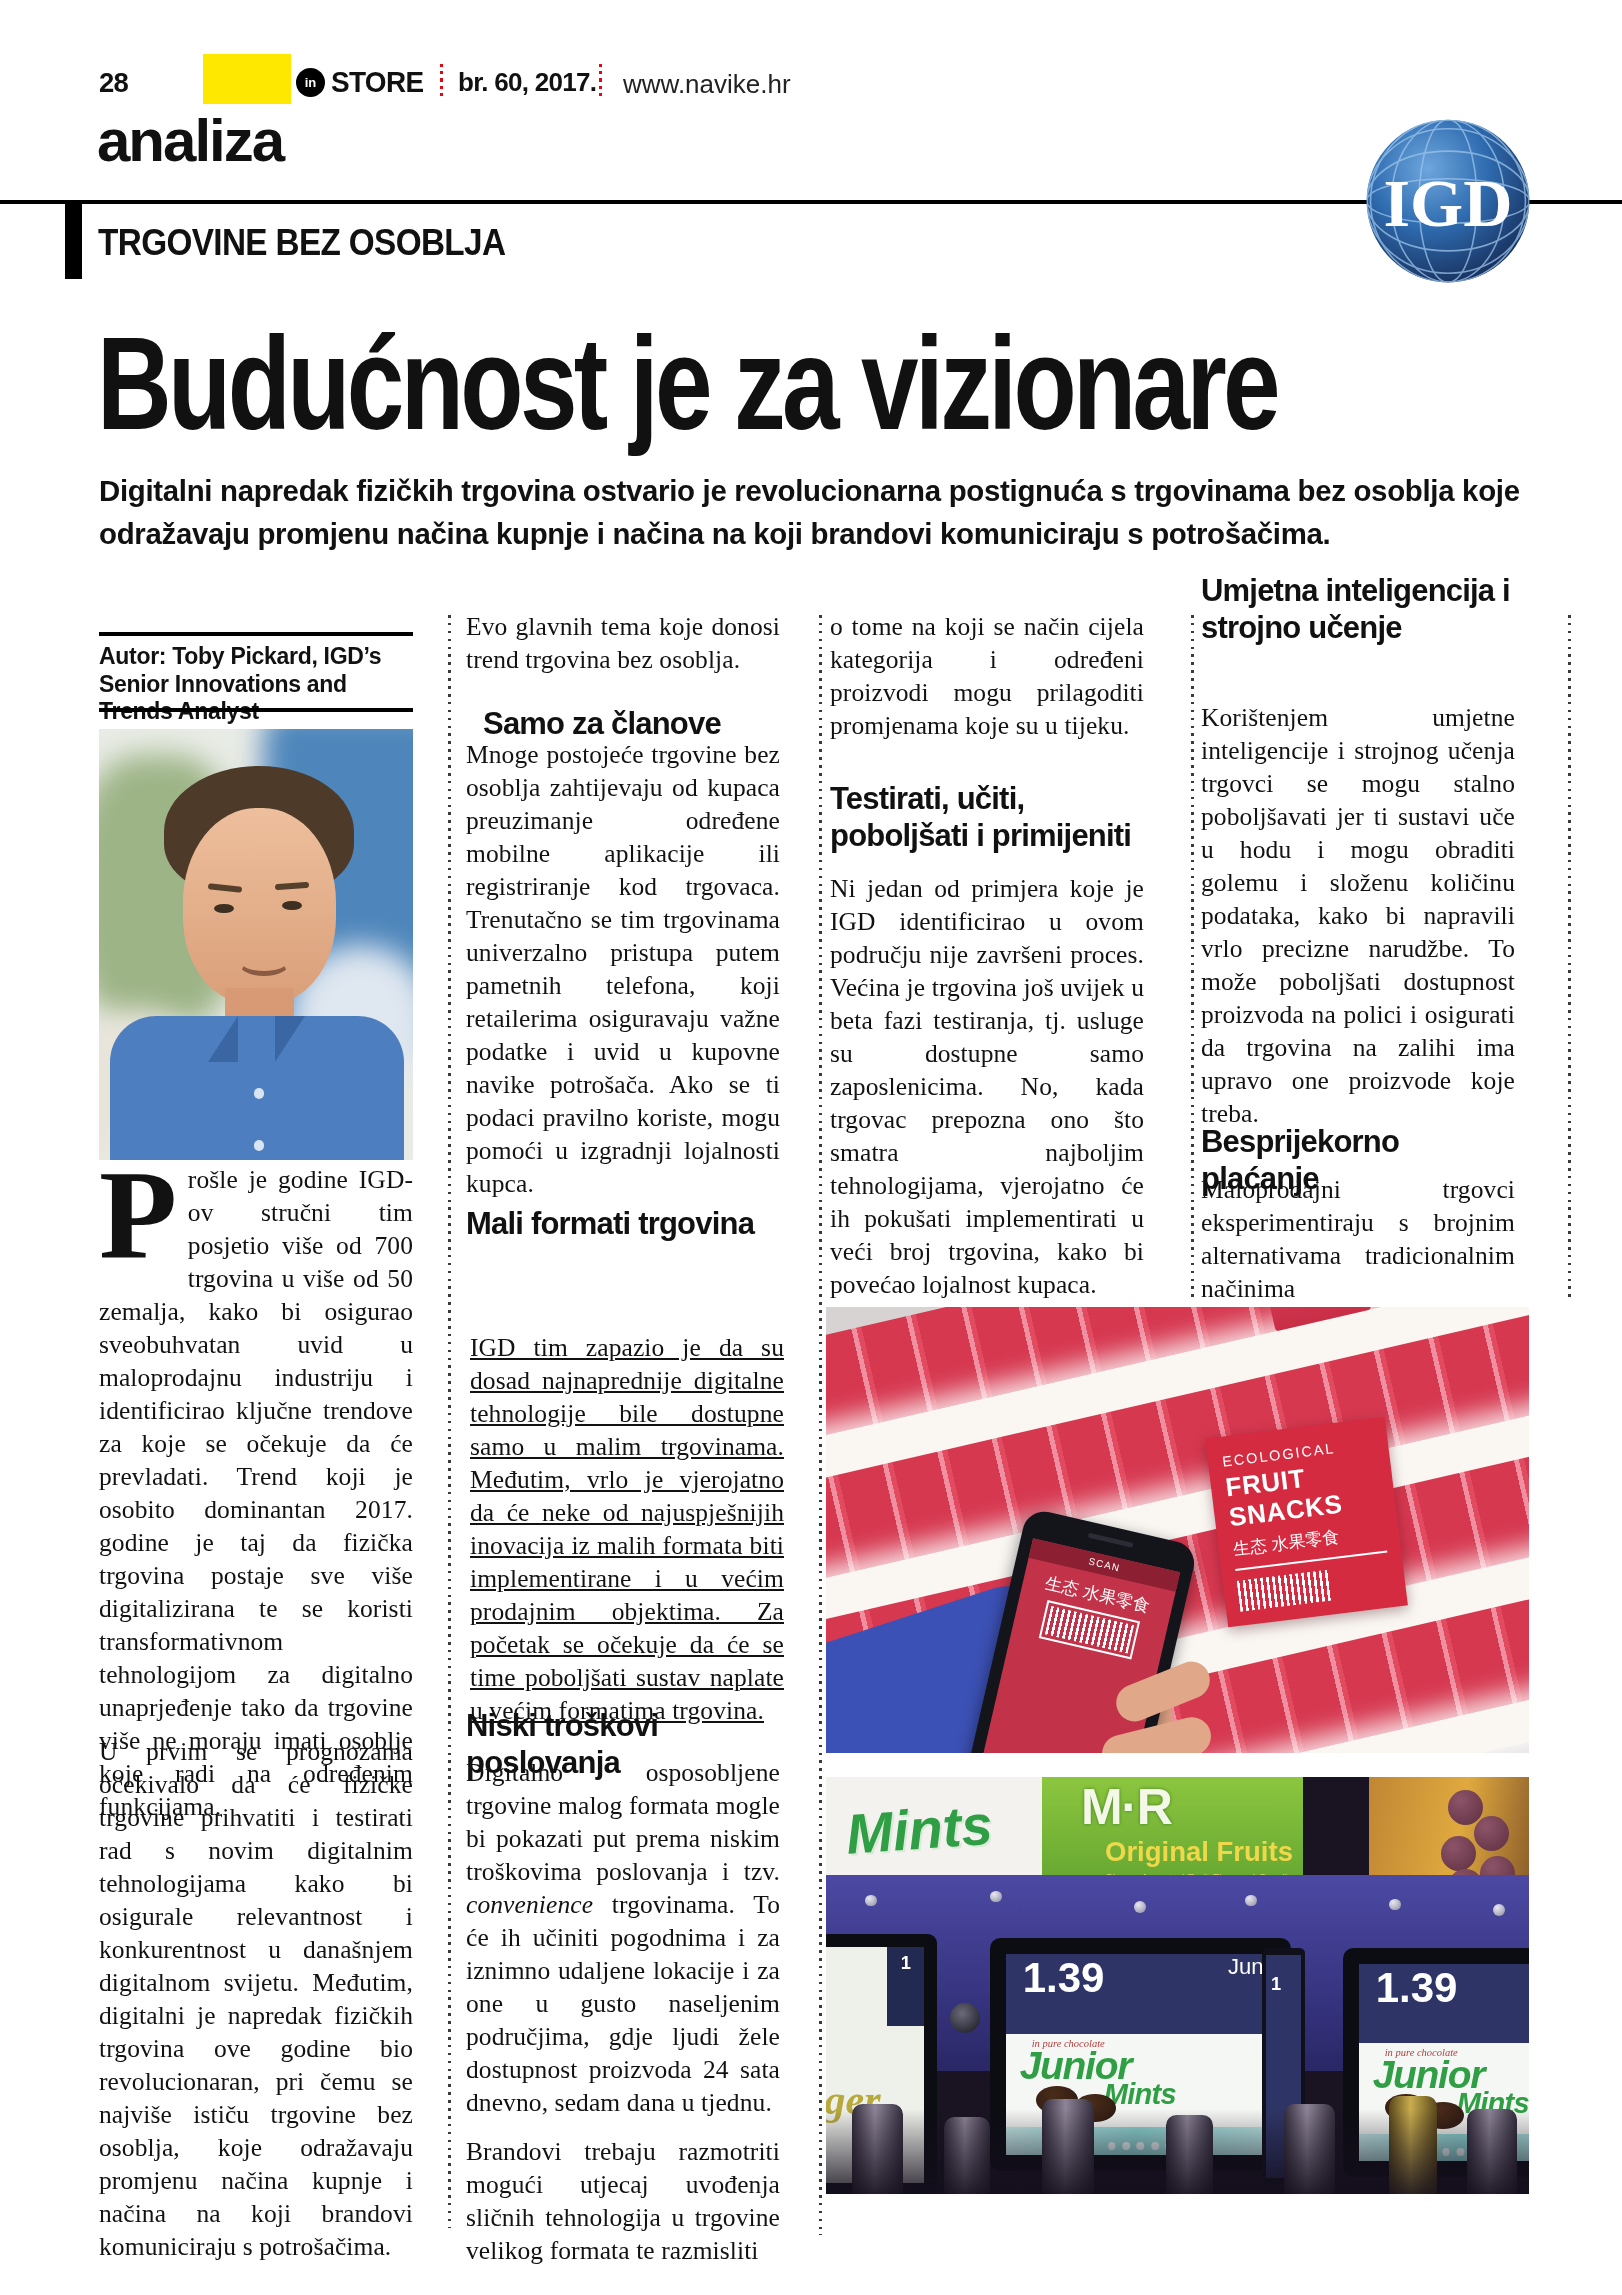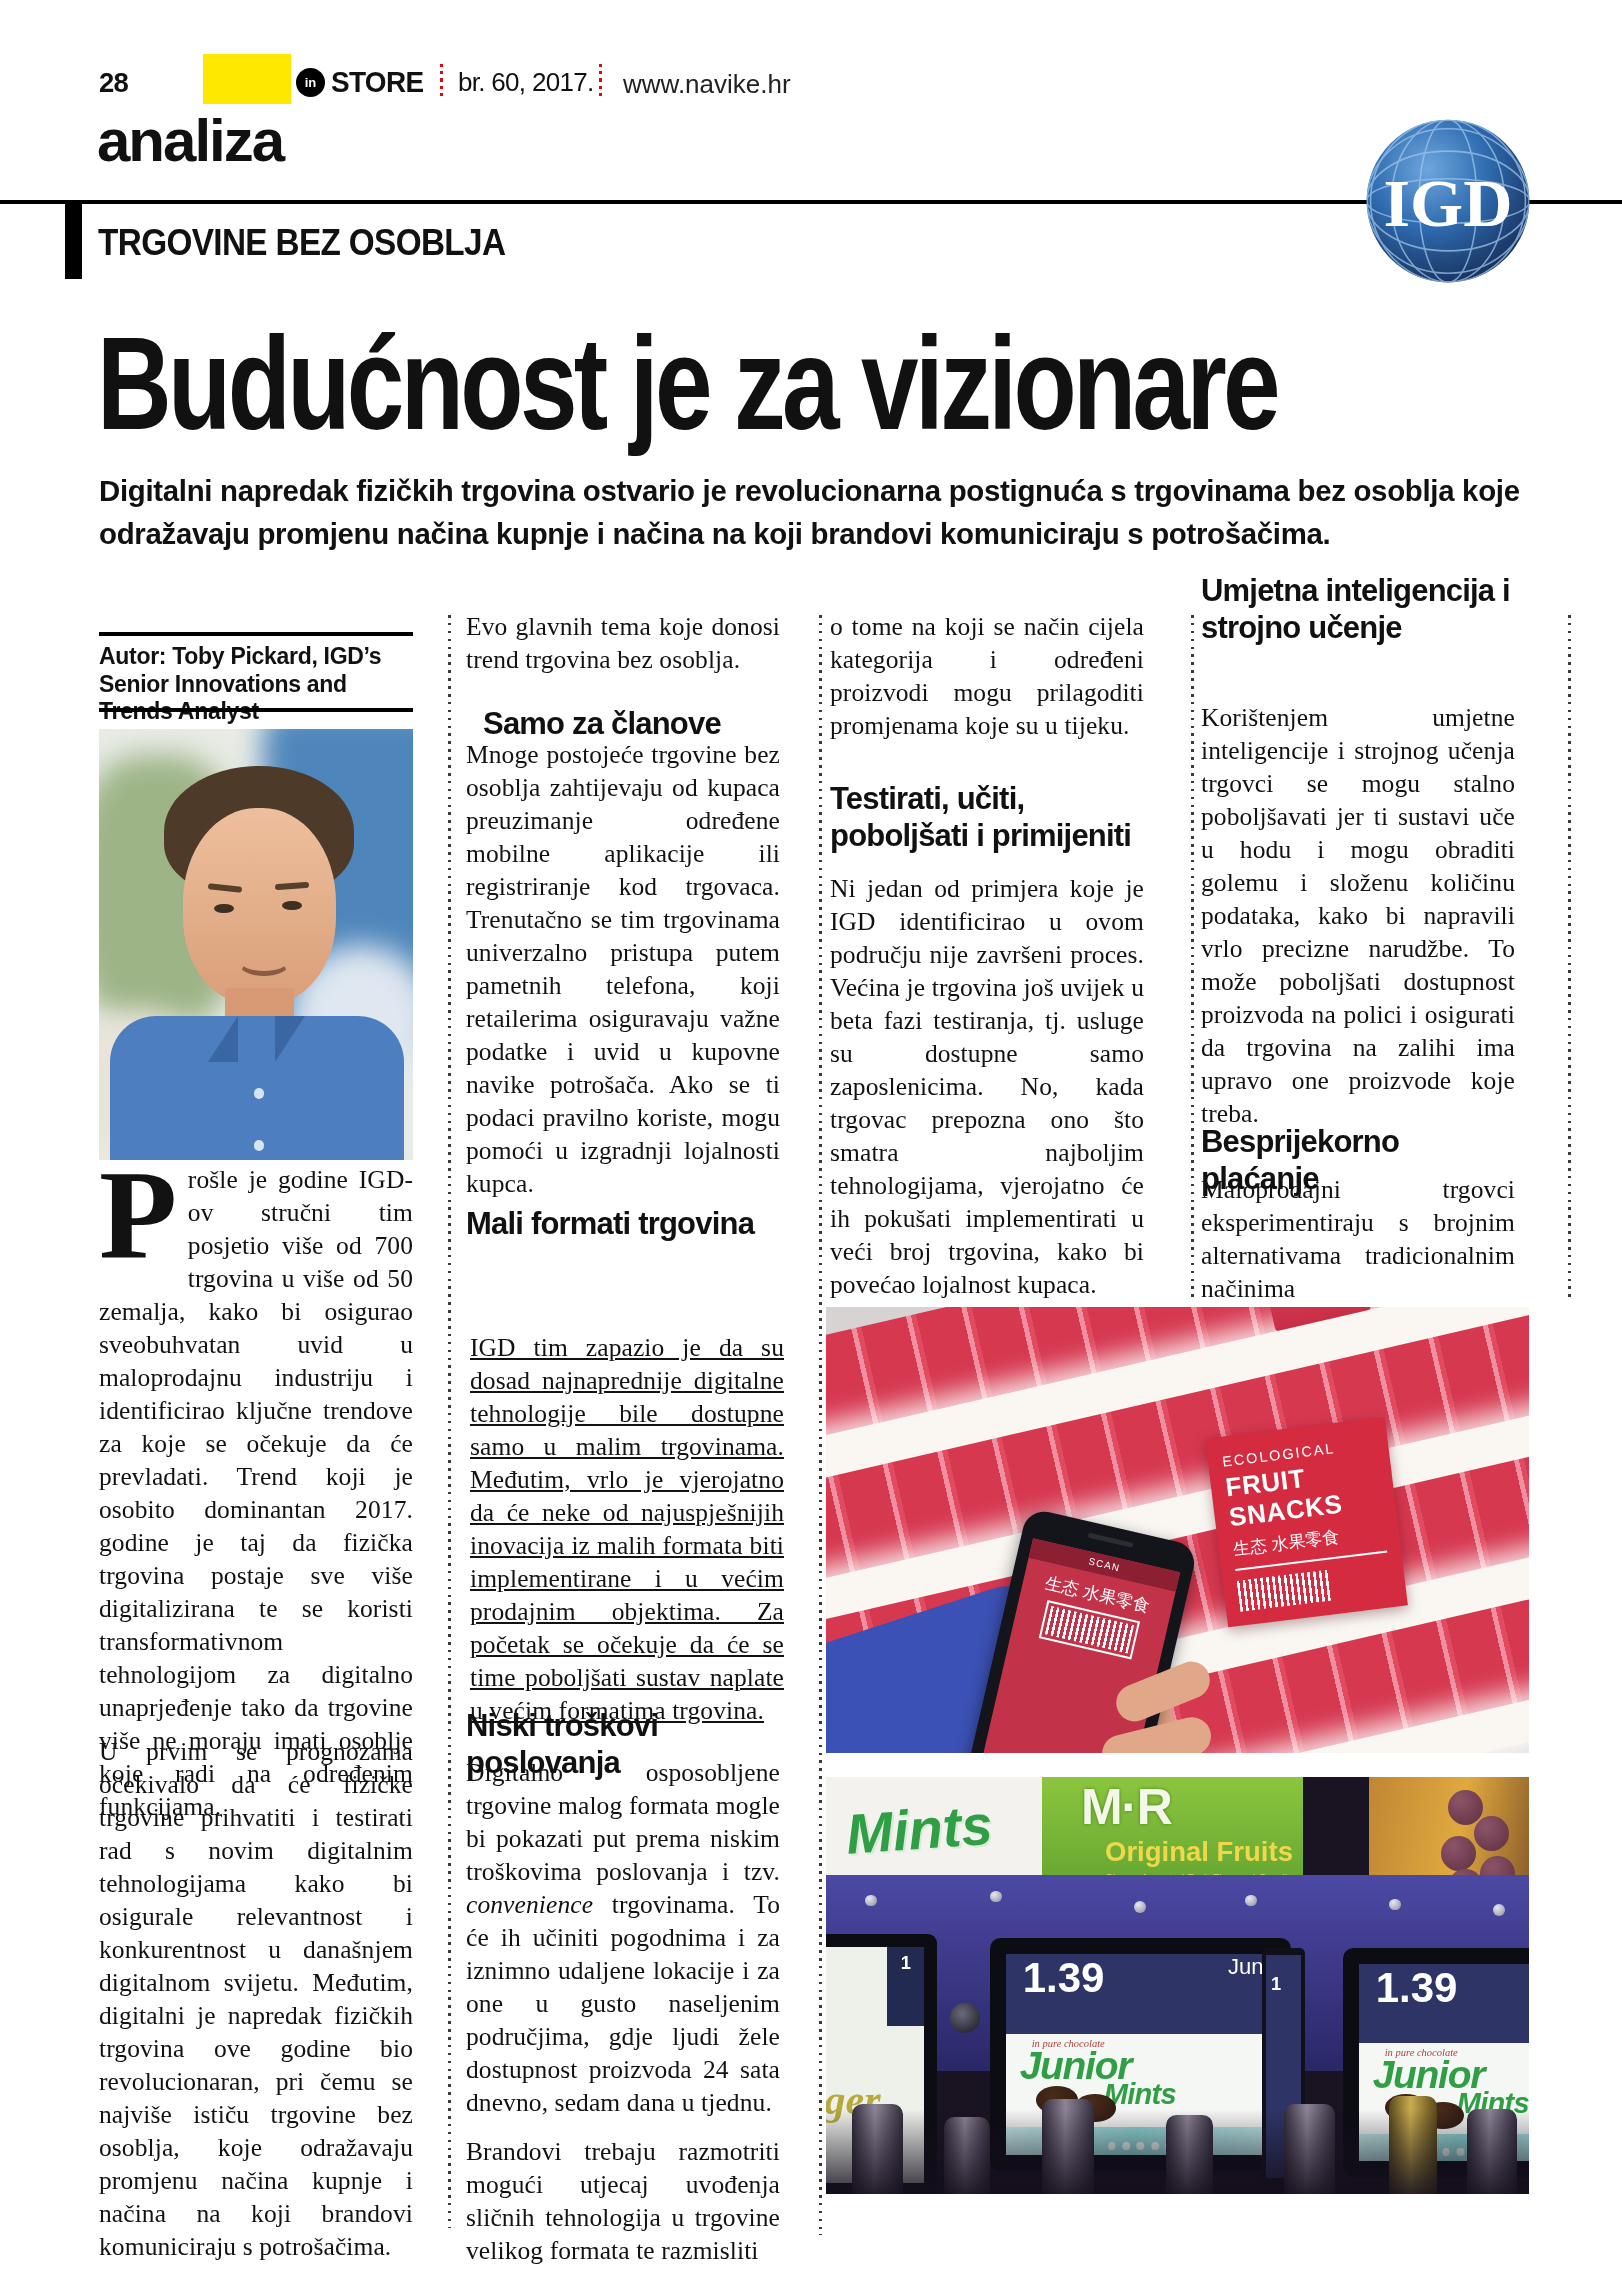--- a/index.html
+++ b/index.html
@@ -8,21 +8,21 @@
   .abs{position:absolute;}
 
   
   .pagenum{left:99px;top:67px;font-size:27.5px;font-weight:bold;letter-spacing:-0.7px;}
   .yellow-block{left:203px;top:54px;width:88px;height:50px;background:#ffe800;}
   .in-circle{left:296px;top:68px;width:29px;height:29px;border-radius:50%;background:#000;
              color:#fff;font-size:13px;font-weight:bold;display:flex;align-items:center;justify-content:center;}
   .store-word{left:331px;top:65px;font-size:29.4px;font-weight:bold;letter-spacing:-0.7px;
               transform:scaleX(.95);transform-origin:left;}
   .red-dots{width:2.6px;height:35px;background-image:repeating-linear-gradient(to bottom,#e30613 0 3.3px,transparent 3.3px 7.2px);}
-  .issue{left:458px;top:67px;font-size:26px;font-weight:normal;letter-spacing:-0.7px;}
+  .issue{left:458px;top:67px;font-size:26px;font-weight:bold;letter-spacing:-0.7px;}
   .website{left:623px;top:69px;font-size:26px;font-weight:normal;color:#222;}
   .section-name{left:97px;top:106px;font-size:60px;font-weight:bold;letter-spacing:-2px;}
   .top-rule{left:0;top:200px;width:1623px;height:3.9px;background:#000;}
 
   
   .igd-globe{left:1364px;top:117px;width:168px;height:168px;}
 
   
   .kicker-bar{left:65px;top:202px;width:17px;height:77px;background:#000;}
   .kicker{left:98px;top:222px;font-size:37px;font-weight:bold;letter-spacing:-0.7px;

